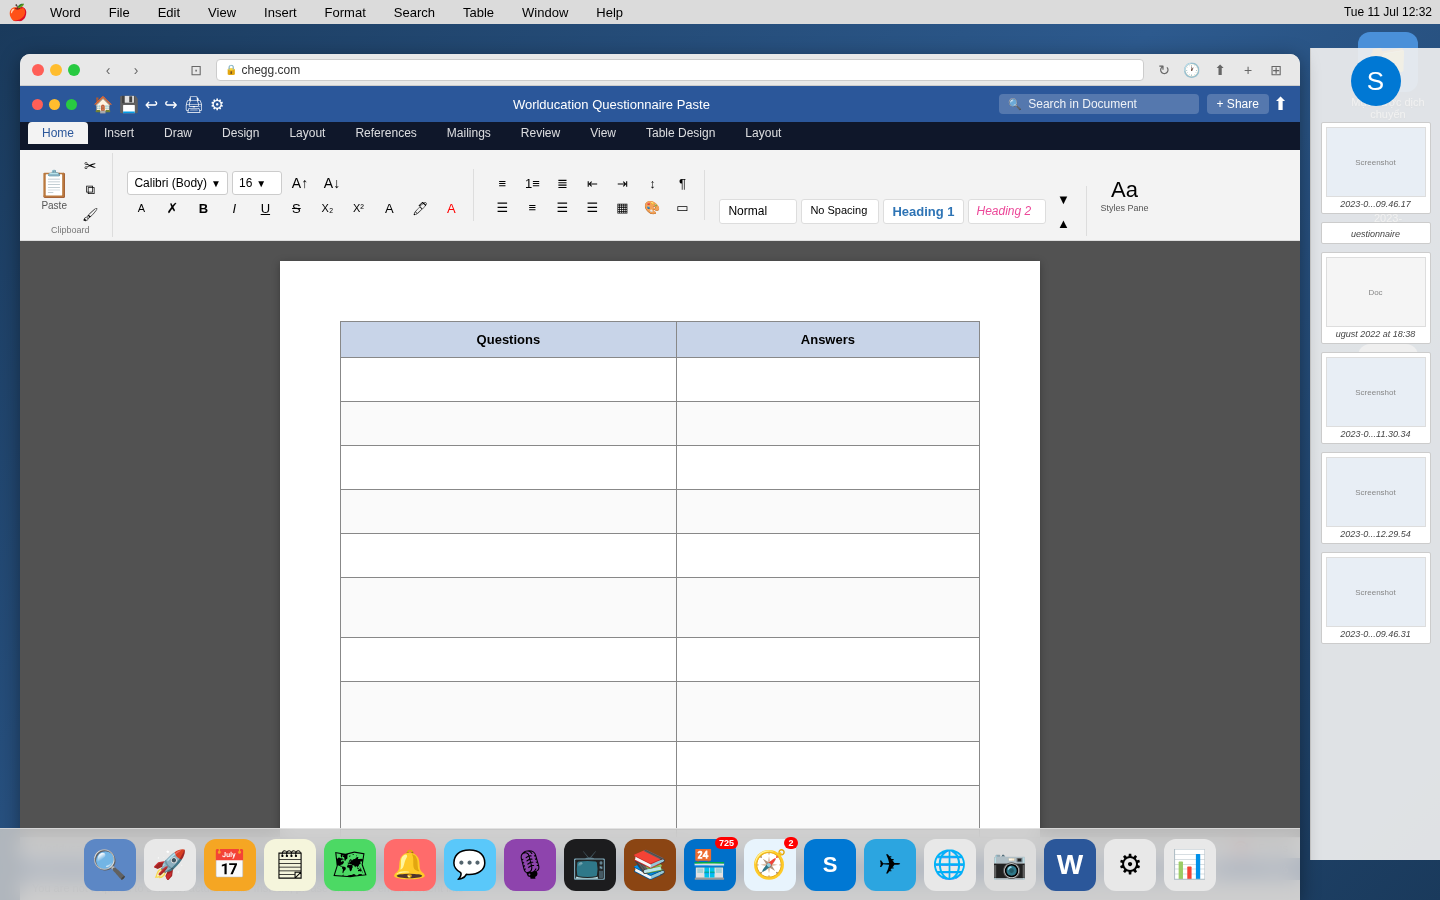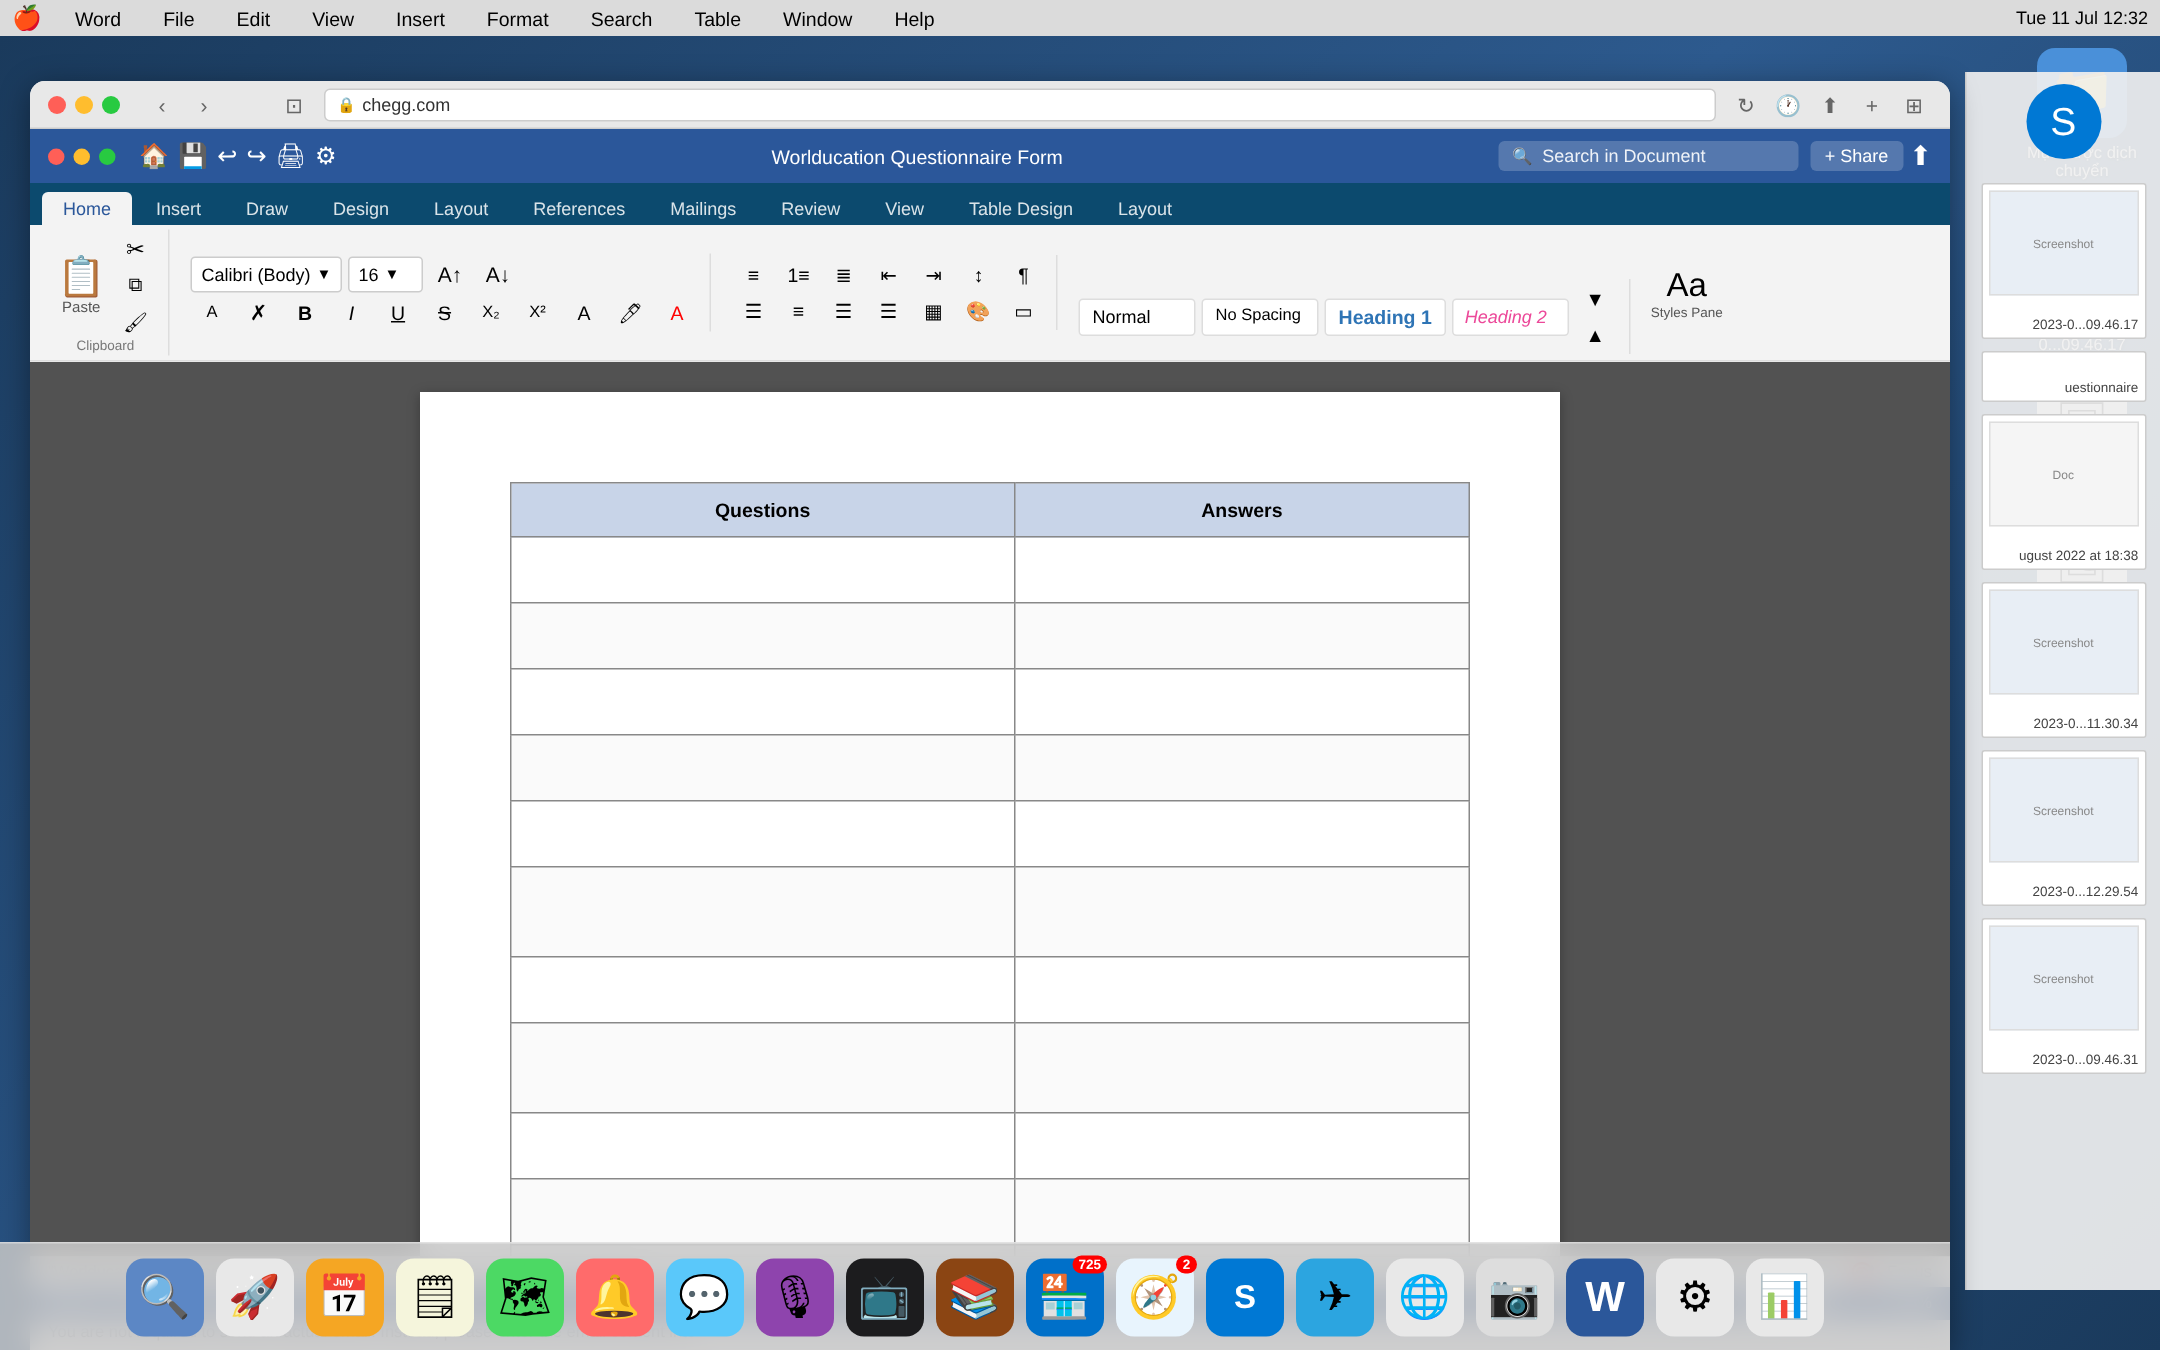--- a/index.html
+++ b/index.html
@@ -56,21 +56,21 @@
       width: 110px; background: white; border: 1px solid #ccc;
       border-radius: 2px; padding: 4px; cursor: pointer;
     }
     .side-panel-thumb-img {
       width: 100%; height: 70px; background: #f8f8f8;
       border: 1px solid #ddd; display: flex; align-items: center;
       justify-content: center; font-size: 10px; color: #666;
       overflow: hidden; position: relative;
     }
     .side-panel-label {
-      font-size: 9px; color: #444; text-align: right; margin-top: 14px;
+      font-size: 9px; color: #444; text-align: center; margin-top: 2px; font-style: italic;
     }
 
     
     .browser-window {
       position: absolute; top: 30px; left: 20px; right: 140px;
       bottom: 0; background: #f0f0f0;
       border-radius: 10px 10px 0 0;
       box-shadow: 0 4px 20px rgba(0,0,0,0.4);
       overflow: hidden;
       display: flex; flex-direction: column;
@@ -118,22 +118,22 @@
       cursor: text; min-width: 200px;
     }
     .word-share-btn {
       background: rgba(255,255,255,0.2); border: none; color: white;
       border-radius: 4px; padding: 3px 10px; font-size: 12px;
       cursor: pointer; margin-left: 8px;
     }
 
     
     .ribbon-tabs {
-      height: 28px; background: #0c4a6e;
-      display: flex; align-items: flex-end;
+      height: 28px; background: #0f172a;
+      display: flex; align-items: flex-start;
       padding: 0 8px; gap: 2px;
     }
     .ribbon-tab {
       padding: 4px 14px; font-size: 12px; color: rgba(255,255,255,0.85);
       cursor: pointer; border-radius: 4px 4px 0 0;
       background: transparent;
     }
     .ribbon-tab.active {
       background: #f3f3f3; color: #2b579a; font-weight: 500;
     }
@@ -338,21 +338,21 @@
 
         <div style="display:flex;gap:6px;align-items:center;margin-left:4px;">
           <span style="font-size:16px;cursor:pointer;">🏠</span>
           <span style="font-size:16px;cursor:pointer;">💾</span>
           <span style="font-size:16px;cursor:pointer;">↩</span>
           <span style="font-size:16px;cursor:pointer;">↪</span>
           <span style="font-size:16px;cursor:pointer;">🖨</span>
           <span style="font-size:16px;cursor:pointer;">⚙</span>
         </div>
         <div class="word-titlebar-title">
-          <span style="font-size:13px;">Worlducation Questionnaire Form</span>
+          <span style="font-size:13px;">Worlducation Questionnaire Paste</span>
         </div>
         <div class="word-search-box">
           <span style="font-size:11px;">🔍</span>
           <span>Search in Document</span>
         </div>
         <button class="word-share-btn">+ Share</button>
         <span style="font-size:18px;margin-left:4px;cursor:pointer;">⬆</span>
       </div>
 
       <div class="ribbon-tabs">

